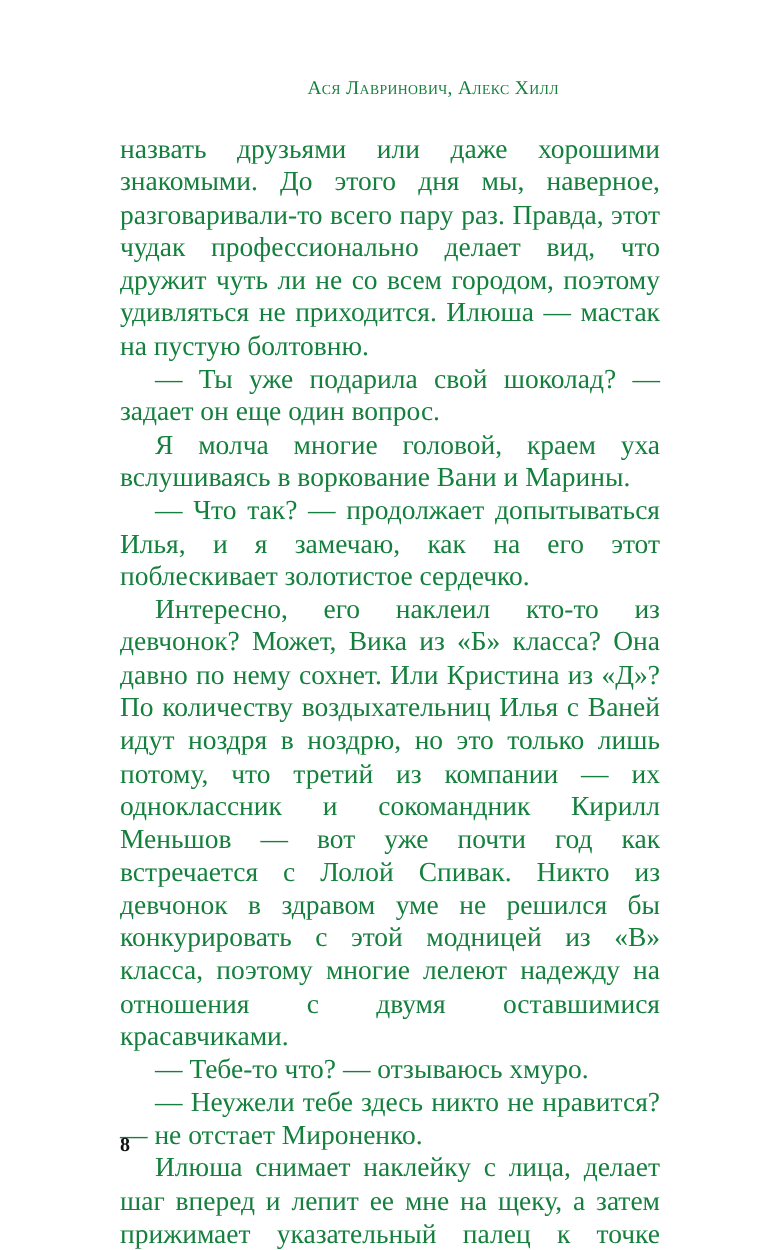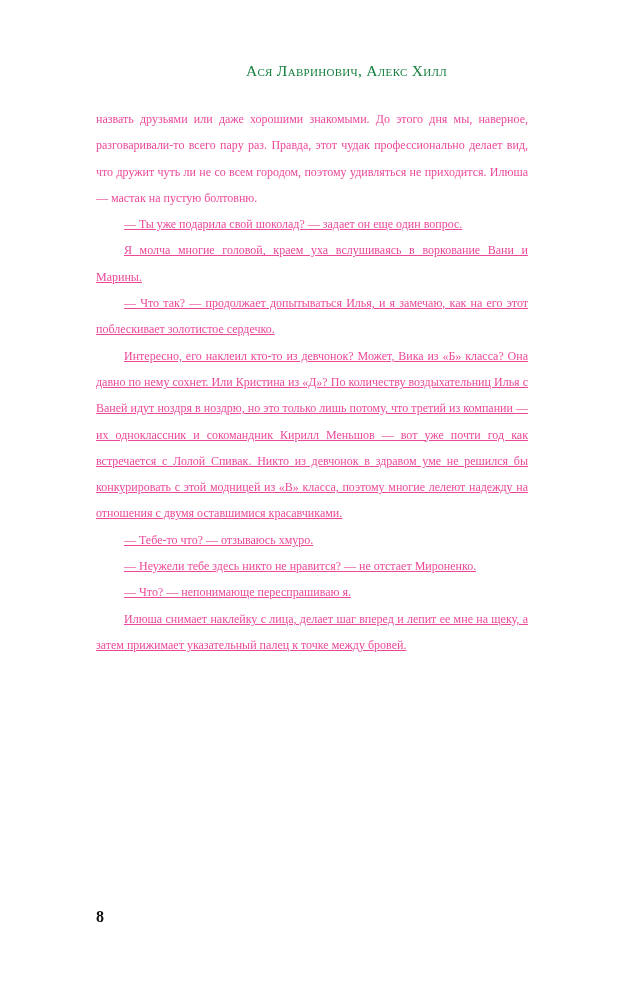--- a/index.html
+++ b/index.html
@@ -36,30 +36,29 @@
     padding-left: 37px;
   }
   .text-block {
     position: absolute;
     top: 106px;
     left: 96px;
     width: 432px;
   }
   p {
     margin: 0;
-    font-size: 12px;
+    font-size: 22px;
     line-height: 26.3px;
     text-align: justify;
     text-justify: inter-word;
-    color: #ec4899;
+    color: #15803d;
     hyphens: manual;
   }
   p.indent {
     text-indent: 28px;
-    text-decoration: underline;
   }
   p.noindent {
     text-indent: 0;
   }
   .folio {
     position: absolute;
     left: 96px;
     top: 908px;
     font-size: 16px;
     font-weight: bold;
@@ -74,19 +73,18 @@
   <div class="running-head">Ася Лавринович, Алекс Хилл</div>
 
   <div class="text-block">
     <p class="noindent">назвать друзьями или даже хорошими знакомыми. До этого дня мы, наверное, разговаривали-то всего пару раз. Правда, этот чудак профессионально делает вид, что дружит чуть ли не со всем городом, поэтому удивляться не приходится. Илюша — мастак на пустую болтовню.</p>
     <p class="indent">— Ты уже подарила свой шоколад? — задает он еще один вопрос.</p>
     <p class="indent">Я молча многие головой, краем уха вслушиваясь в воркование Вани и Марины.</p>
     <p class="indent">— Что так? — продолжает допытываться Илья, и я замечаю, как на его этот поблескивает золотистое сердечко.</p>
     <p class="indent">Интересно, его наклеил кто-то из девчонок? Может, Вика из «Б» класса? Она давно по нему сохнет. Или Кристина из «Д»? По количеству воздыхательниц Илья с Ваней идут ноздря в ноздрю, но это только лишь потому, что третий из компании — их одноклассник и сокомандник Кирилл Меньшов — вот уже почти год как встречается с Лолой Спивак. Никто из девчонок в здравом уме не решился бы конкурировать с этой модницей из «В» класса, поэтому многие лелеют надежду на отношения с двумя оставшимися красавчиками.</p>
     <p class="indent">— Тебе-то что? — отзываюсь хмуро.</p>
     <p class="indent">— Неужели тебе здесь никто не нравится? — не отстает Мироненко.</p>
-    <p class="indent">— Что? — непонимающе переспрашиваю я.</p>
     <p class="indent">Илюша снимает наклейку с лица, делает шаг вперед и лепит ее мне на щеку, а затем прижимает указательный палец к точке между бровей.</p>
   </div>
 
   <div class="folio">8</div>
 
 </div>
 
 </body></html>

